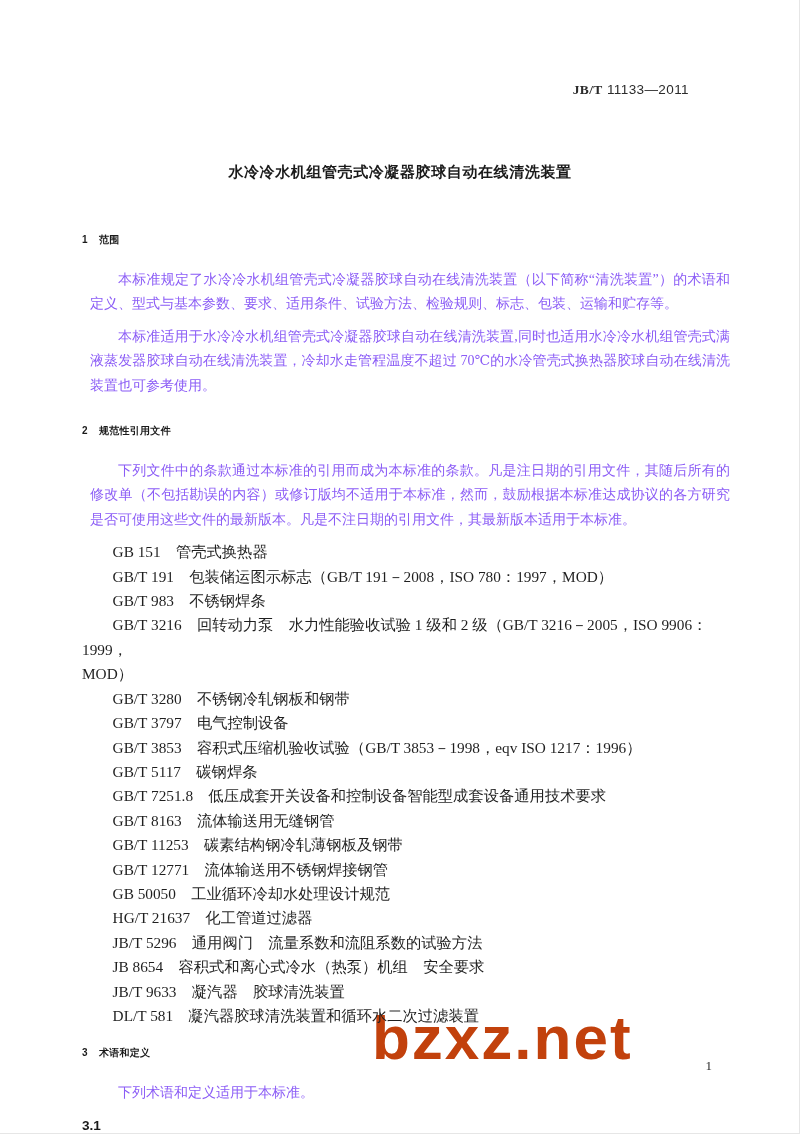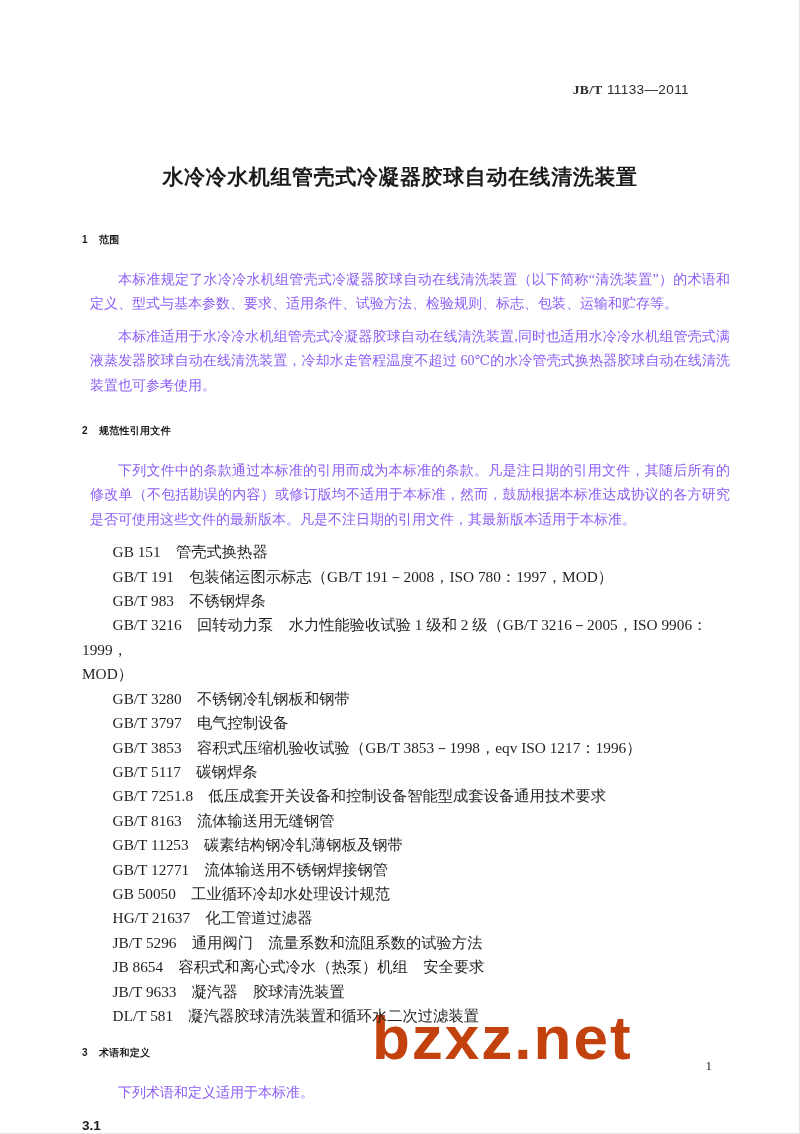--- a/index.html
+++ b/index.html
@@ -67,21 +67,21 @@
 
   
   .doc-title {
     position: absolute;
     left: 0;
     top: 163px;
     width: 800px;
     text-align: center;
     font-family: "Liberation Sans", "DejaVu Sans", sans-serif;
     font-weight: 700;
-    font-size: 21px;
+    font-size: 15px;
     letter-spacing: 0.6px;
     color: #1a1a1a;
   }
 
   
   .body-block {
     position: absolute;
     left: 82px;
     top: 228px;
     width: 656px;
@@ -165,21 +165,21 @@
 
     <div class="doc-title">水冷冷水机组管壳式冷凝器胶球自动在线清洗装置</div>
 
     <div class="body-block">
 
       <h2 class="sec">
         <span class="num">1</span><span>范围</span>
       </h2>
       <div class="gap-sm"></div>
       <p class="para">本标准规定了水冷冷水机组管壳式冷凝器胶球自动在线清洗装置（以下简称“清洗装置”）的术语和定义、型式与基本参数、要求、适用条件、试验方法、检验规则、标志、包装、运输和贮存等。</p>
-      <p class="para">本标准适用于水冷冷水机组管壳式冷凝器胶球自动在线清洗装置,同时也适用水冷冷水机组管壳式满液蒸发器胶球自动在线清洗装置，冷却水走管程温度不超过 60℃的水冷管壳式换热器胶球自动在线清洗装置也可参考使用。</p>
+      <p class="para">本标准适用于水冷冷水机组管壳式冷凝器胶球自动在线清洗装置,同时也适用水冷冷水机组管壳式满液蒸发器胶球自动在线清洗装置，冷却水走管程温度不超过 70℃的水冷管壳式换热器胶球自动在线清洗装置也可参考使用。</p>
 
       <div class="gap-md"></div>
 
       <h2 class="sec">
         <span class="num">2</span><span>规范性引用文件</span>
       </h2>
       <div class="gap-sm"></div>
       <p class="para">下列文件中的条款通过本标准的引用而成为本标准的条款。凡是注日期的引用文件，其随后所有的修改单（不包括勘误的内容）或修订版均不适用于本标准，然而，鼓励根据本标准达成协议的各方研究是否可使用这些文件的最新版本。凡是不注日期的引用文件，其最新版本适用于本标准。</p>
 
       <ul class="ref-list">

